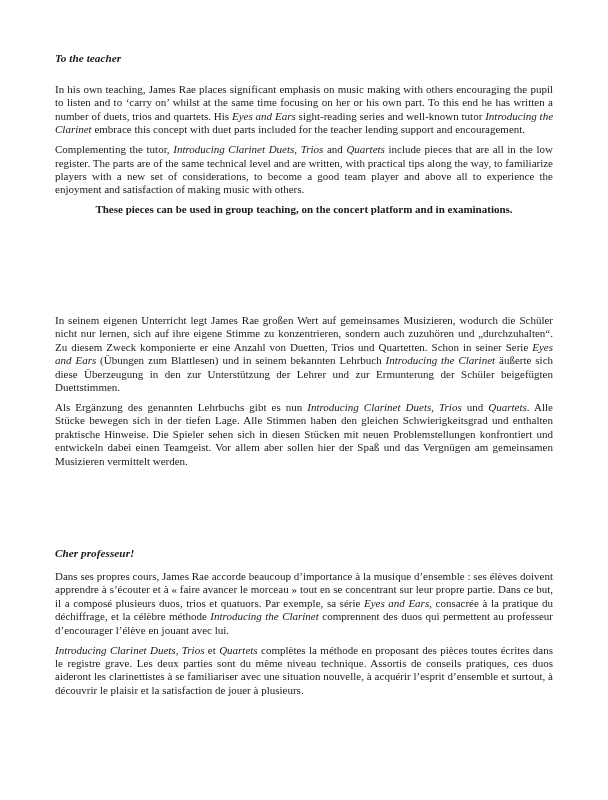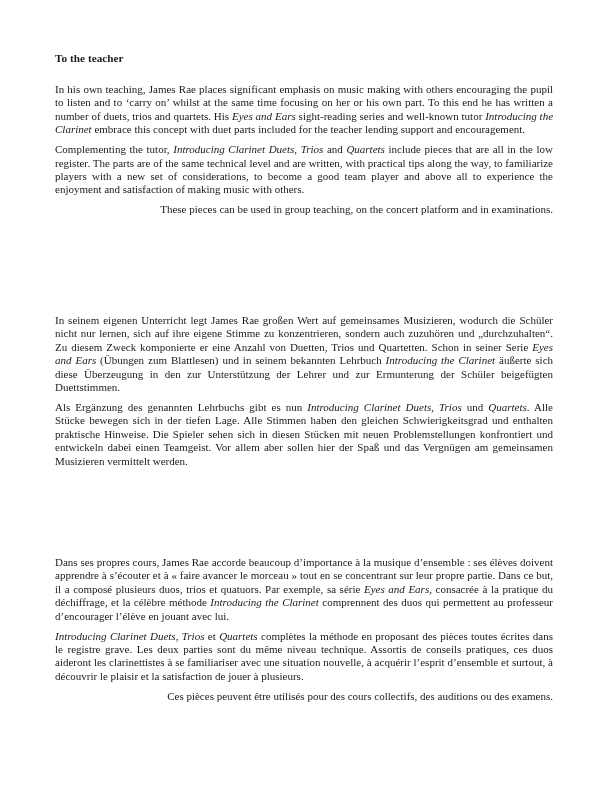--- a/index.html
+++ b/index.html
@@ -25,30 +25,32 @@
       position: absolute;
       left: 0;
       width: 498px;
     }
     .heading {
       font-weight: bold;
       font-size: 11.2px;
       line-height: 14px;
       margin: 0;
       letter-spacing: 0.05px;
+      font-style: italic;
     }
     .para {
       font-size: 11px;
       line-height: 13.4px;
       margin: 0 0 6.5px 0;
       text-align: justify;
       hyphens: none;
     }
     .para.last {
-      text-align: right;
+      text-align: center;
+      font-weight: bold;
     }
     .para i { font-style: italic; }
     .sec-en { top: 51px; }
     .sec-de { top: 284px; }
     .sec-fr { top: 546px; }
     .sec-en .body-wrap { margin-top: 18px; }
     .sec-de .body-wrap { margin-top: 30px; }
     .sec-fr .body-wrap { margin-top: 10px; }
   </style>
 </head>
@@ -66,20 +68,20 @@
   </div>
 
   <div class="section sec-de">
     <div class="body-wrap">
       <p class="para"><span>In seinem eigenen Unterricht legt James Rae großen Wert auf gemeinsames Musizieren, wodurch die Schüler nicht nur lernen, sich auf ihre eigene Stimme zu konzentrieren, sondern auch zuzuhören und „durchzuhalten“. Zu diesem Zweck komponierte er eine Anzahl von Duetten, Trios und Quartetten. Schon in seiner Serie </span><i>Eyes and Ears</i><span> (Übungen zum Blattlesen) und in seinem bekannten Lehrbuch </span><i>Introducing the Clarinet</i><span> äußerte sich diese Überzeugung in den zur Unterstützung der Lehrer und zur Ermunterung der Schüler beigefügten Duettstimmen.</span></p>
       <p class="para"><span>Als Ergänzung des genannten Lehrbuchs gibt es nun </span><i>Introducing Clarinet Duets, Trios</i><span> und </span><i>Quartets</i><span>. Alle Stücke bewegen sich in der tiefen Lage. Alle Stimmen haben den gleichen Schwierigkeitsgrad und enthalten praktische Hinweise. Die Spieler sehen sich in diesen Stücken mit neuen Problemstellungen konfrontiert und entwickeln dabei einen Teamgeist. Vor allem aber sollen hier der Spaß und das Vergnügen am gemeinsamen Musizieren vermittelt werden.</span></p>
     </div>
   </div>
 
   <div class="section sec-fr">
+    <h2 class="heading">Cher professeur!</h2>
     <div class="body-wrap">
       <p class="para"><span>Dans ses propres cours, James Rae accorde beaucoup d’importance à la musique d’ensemble : ses élèves doivent apprendre à s’écouter et à « faire avancer le morceau » tout en se concentrant sur leur propre partie. Dans ce but, il a composé plusieurs duos, trios et quatuors. Par exemple, sa série </span><i>Eyes and Ears,</i><span> consacrée à la pratique du déchiffrage, et la célèbre méthode </span><i>Introducing the Clarinet</i><span> comprennent des duos qui permettent au professeur d’encourager l’élève en jouant avec lui.</span></p>
       <p class="para"><i>Introducing Clarinet Duets, Trios</i><span> et </span><i>Quartets</i><span> complètes la méthode en proposant des pièces toutes écrites dans le registre grave. Les deux parties sont du même niveau technique. Assortis de conseils pratiques, ces duos aideront les clarinettistes à se familiariser avec une situation nouvelle, à acquérir l’esprit d’ensemble et surtout, à découvrir le plaisir et la satisfaction de jouer à plusieurs.</span></p>
-      <p class="para last"><span>Ces pièces peuvent être utilisés pour des cours collectifs, des auditions ou des examens.</span></p>
     </div>
   </div>
 
 </div>
 
 </body></html>

